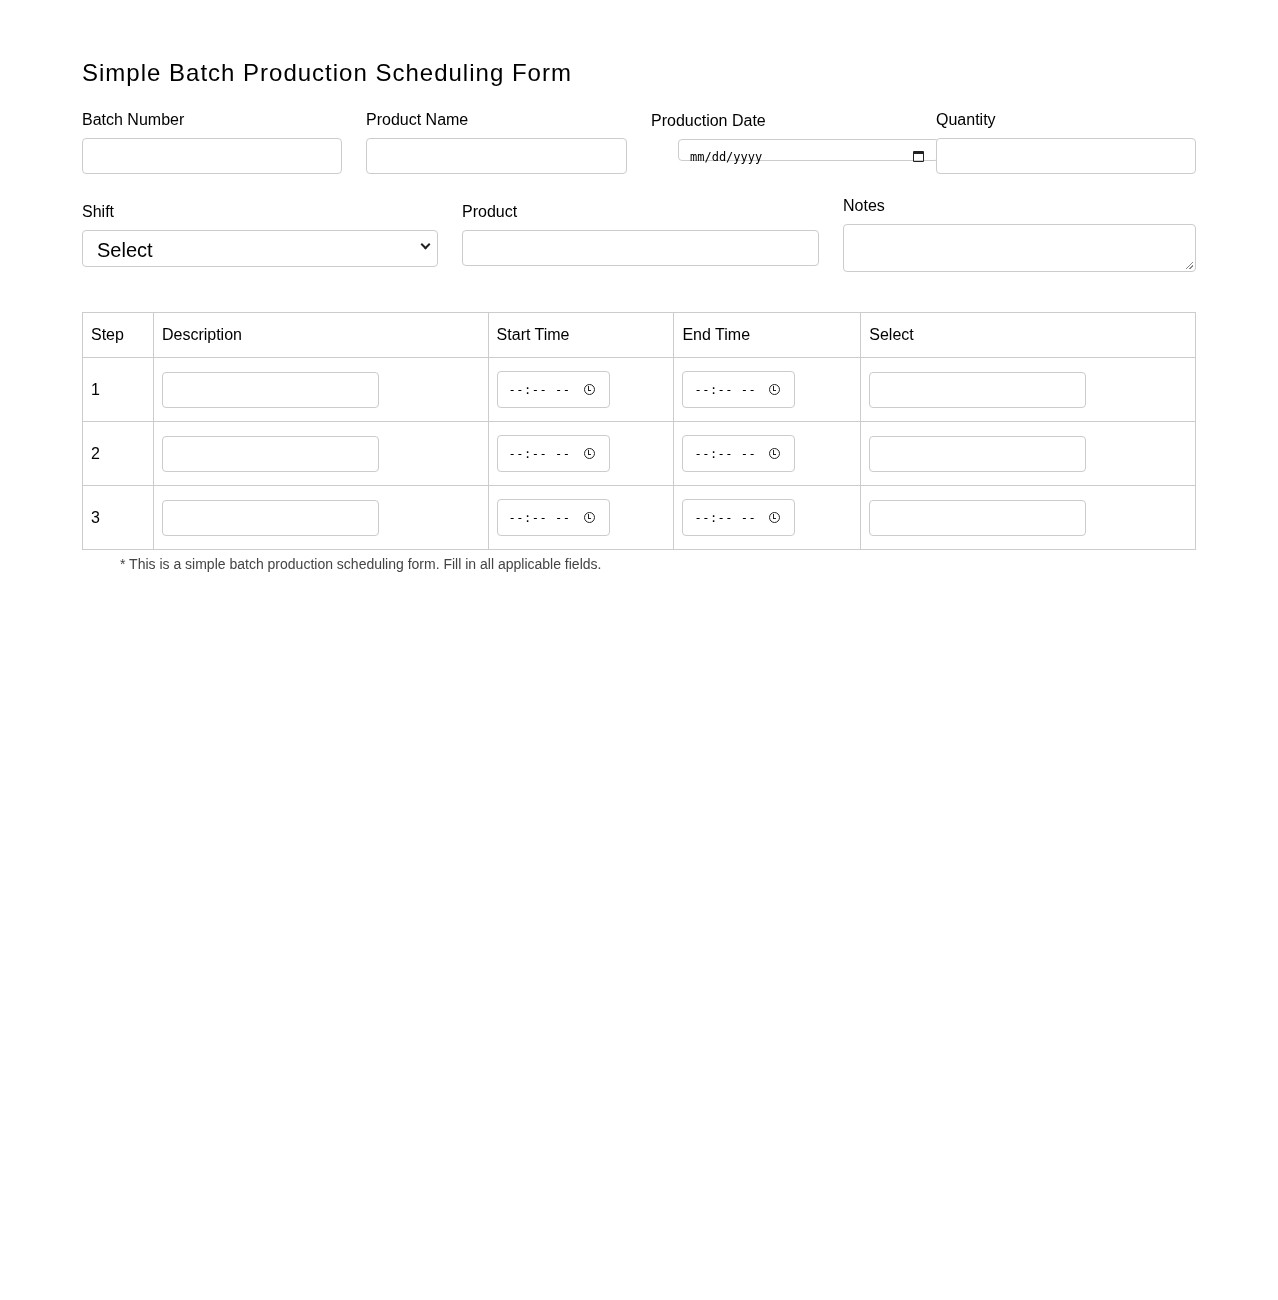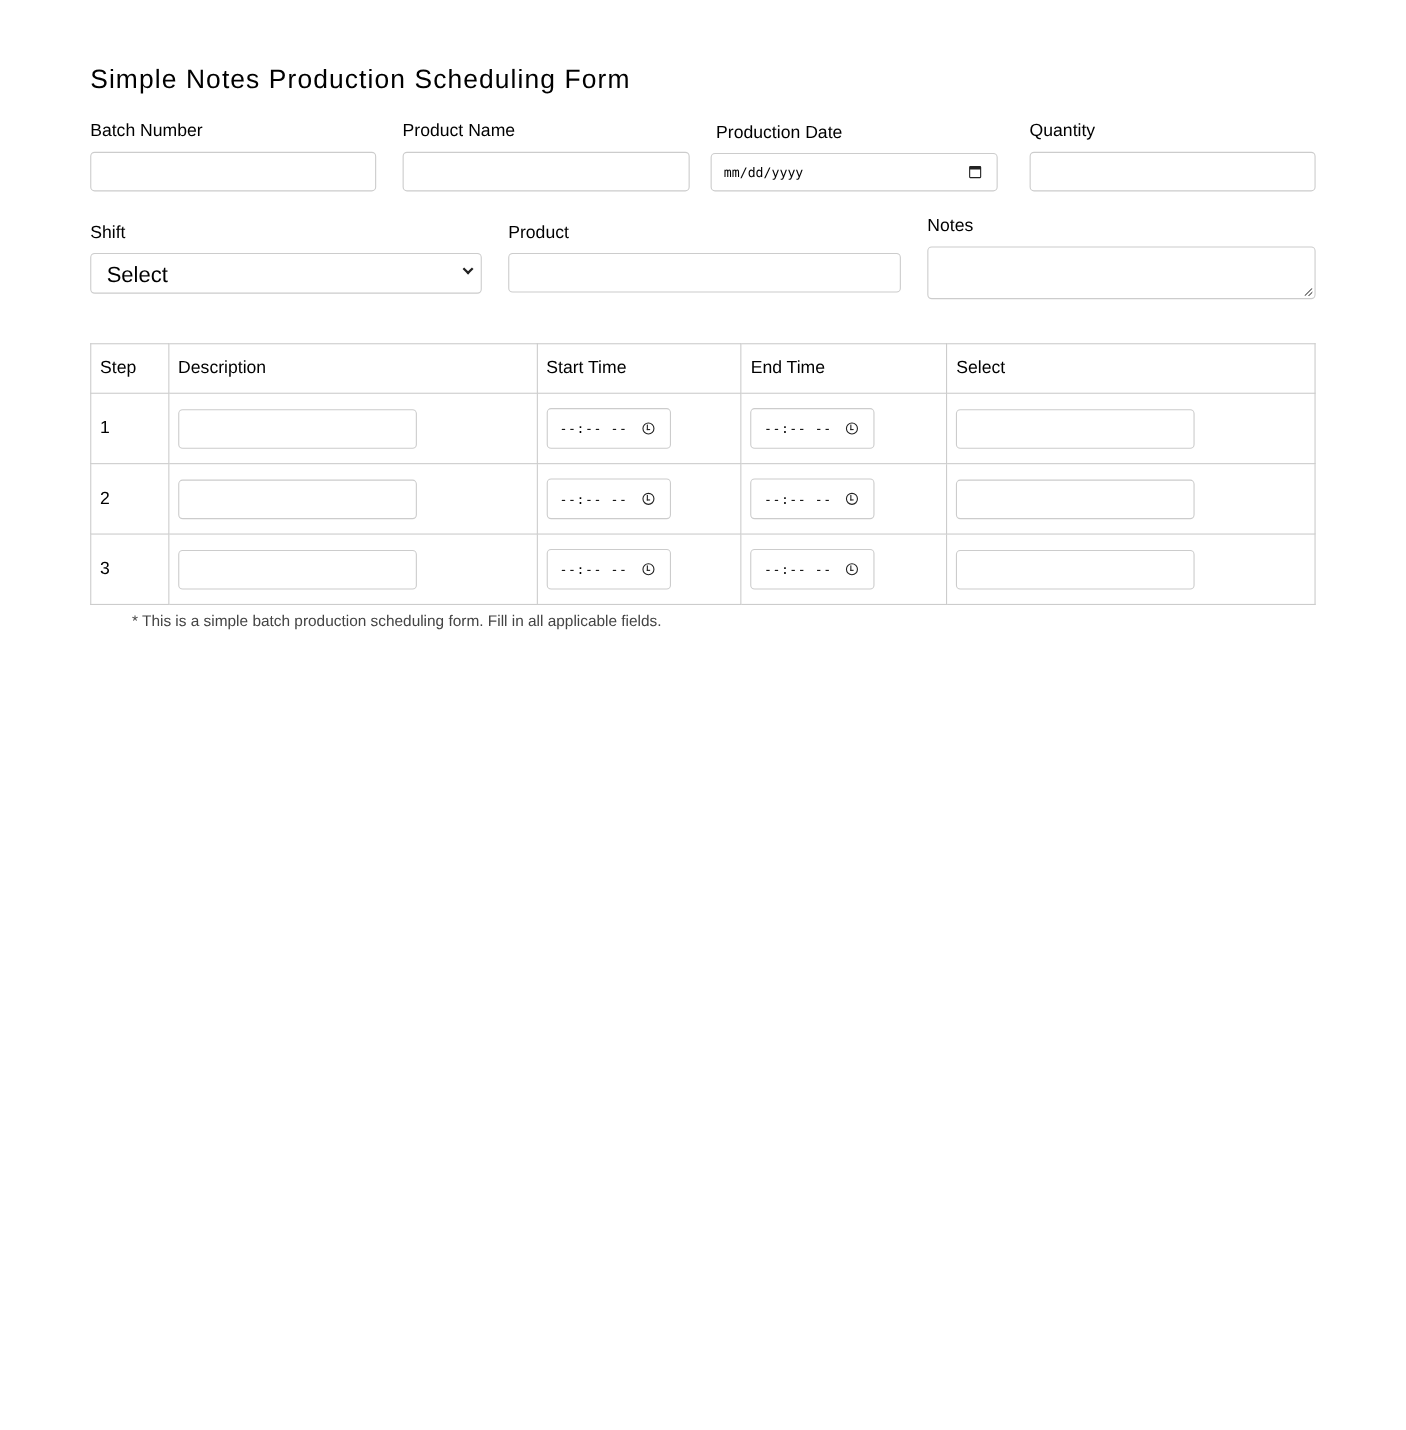--- a/index.html
+++ b/index.html
@@ -60,30 +60,30 @@
     .clock::after {
       content: ""; position: absolute; left: 3px; top: 1px; width: 2px; height: 4px;
       border-left: 1.5px solid #222; border-bottom: 1.5px solid #222;
     }
     .footnote { position: absolute; left: 0; top: 556px; font-size: 14px; color: #444; margin-left: 38px; }
   </style>
 </head>
 <body>
 
 <div class="wrap">
-  <h1>Simple Notes Production Scheduling Form</h1>
+  <h1>Simple Batch Production Scheduling Form</h1>
 
   <div class="lbl" style="left:0;top:110px;">Batch Number</div>
   <div class="box" style="left:0;top:138px;width:260px;height:36px;"></div>
 
   <div class="lbl" style="left:284px;top:110px;">Product Name</div>
   <div class="box" style="left:284px;top:138px;width:261px;height:36px;"></div>
 
   <div class="lbl" style="left:569px;top:111px;">Production Date</div>
-  <div class="box" style="left:564px;top:139px;width:261px;height:35px;text-decoration:underline;">
+  <div class="box" style="left:596px;top:139px;width:261px;height:22px;text-decoration:underline;">
     <span class="date-text">mm/dd/yyyy</span>
     <span class="cal-icon"></span>
   </div>
 
   <div class="lbl" style="left:854px;top:110px;">Quantity</div>
   <div class="box" style="left:854px;top:138px;width:260px;height:36px;"></div>
 
   <div class="lbl" style="left:0;top:202px;">Shift</div>
   <div class="box" style="left:0;top:230px;width:356px;height:37px;">
     <span class="select-text">Select</span>

